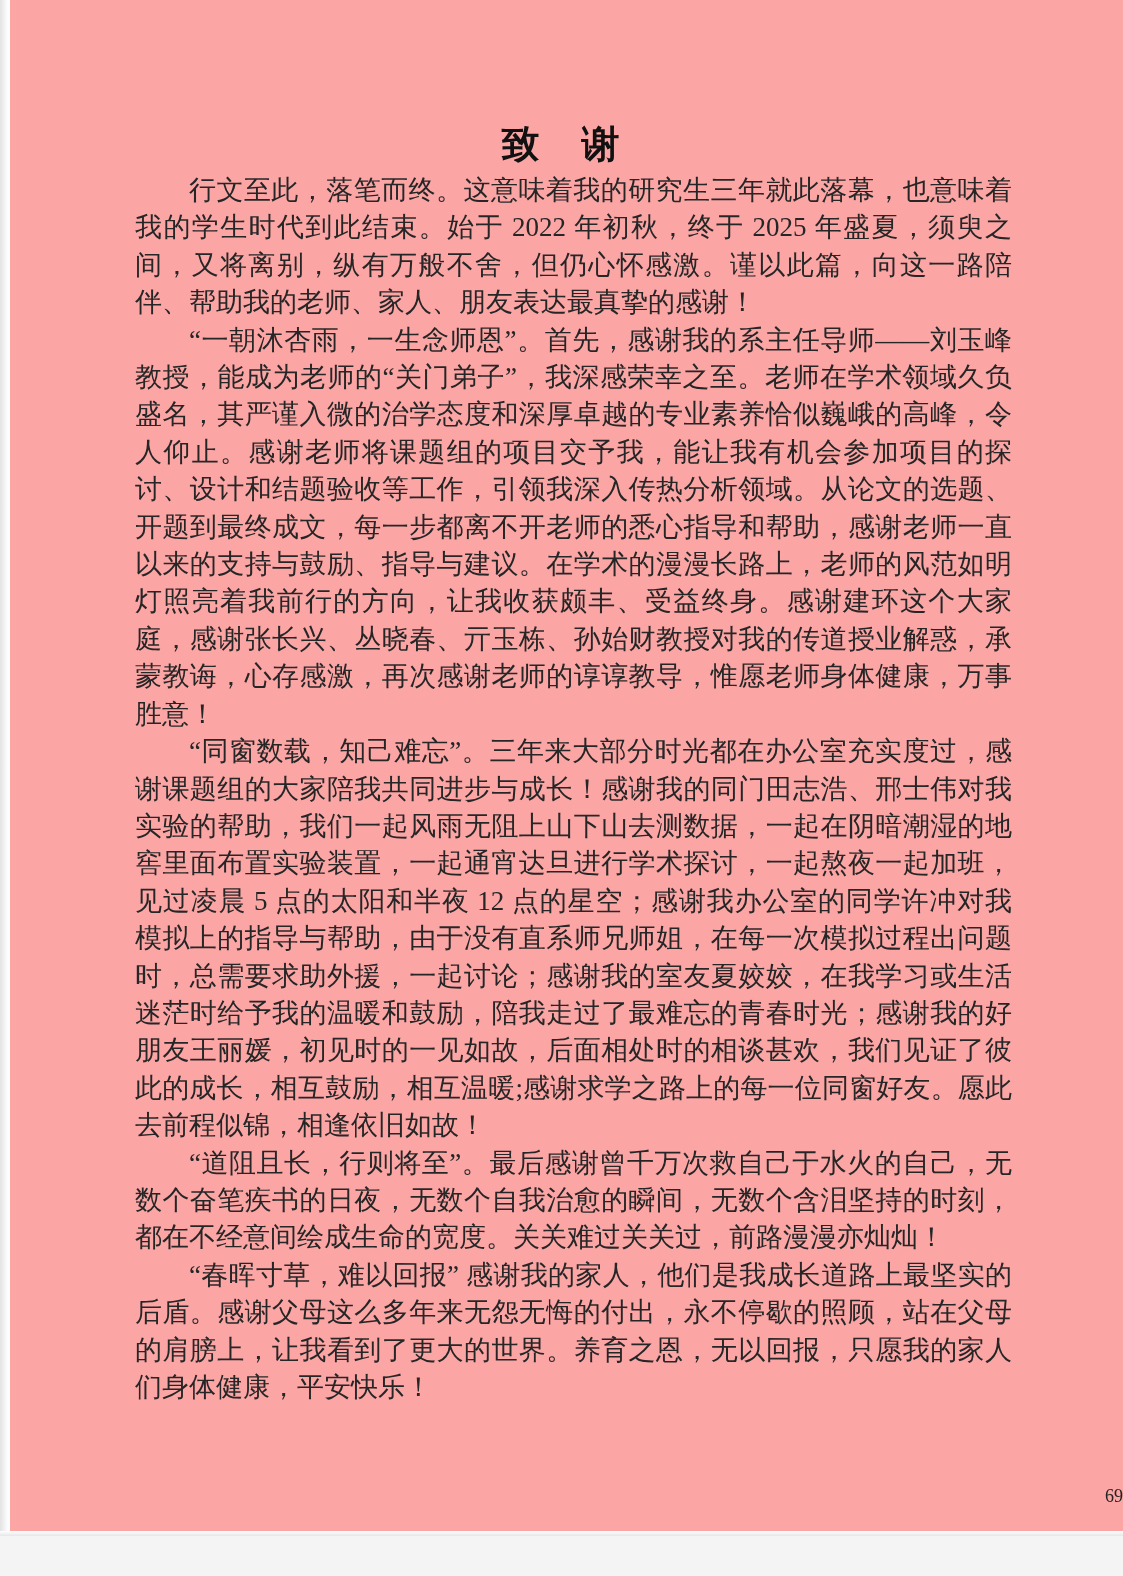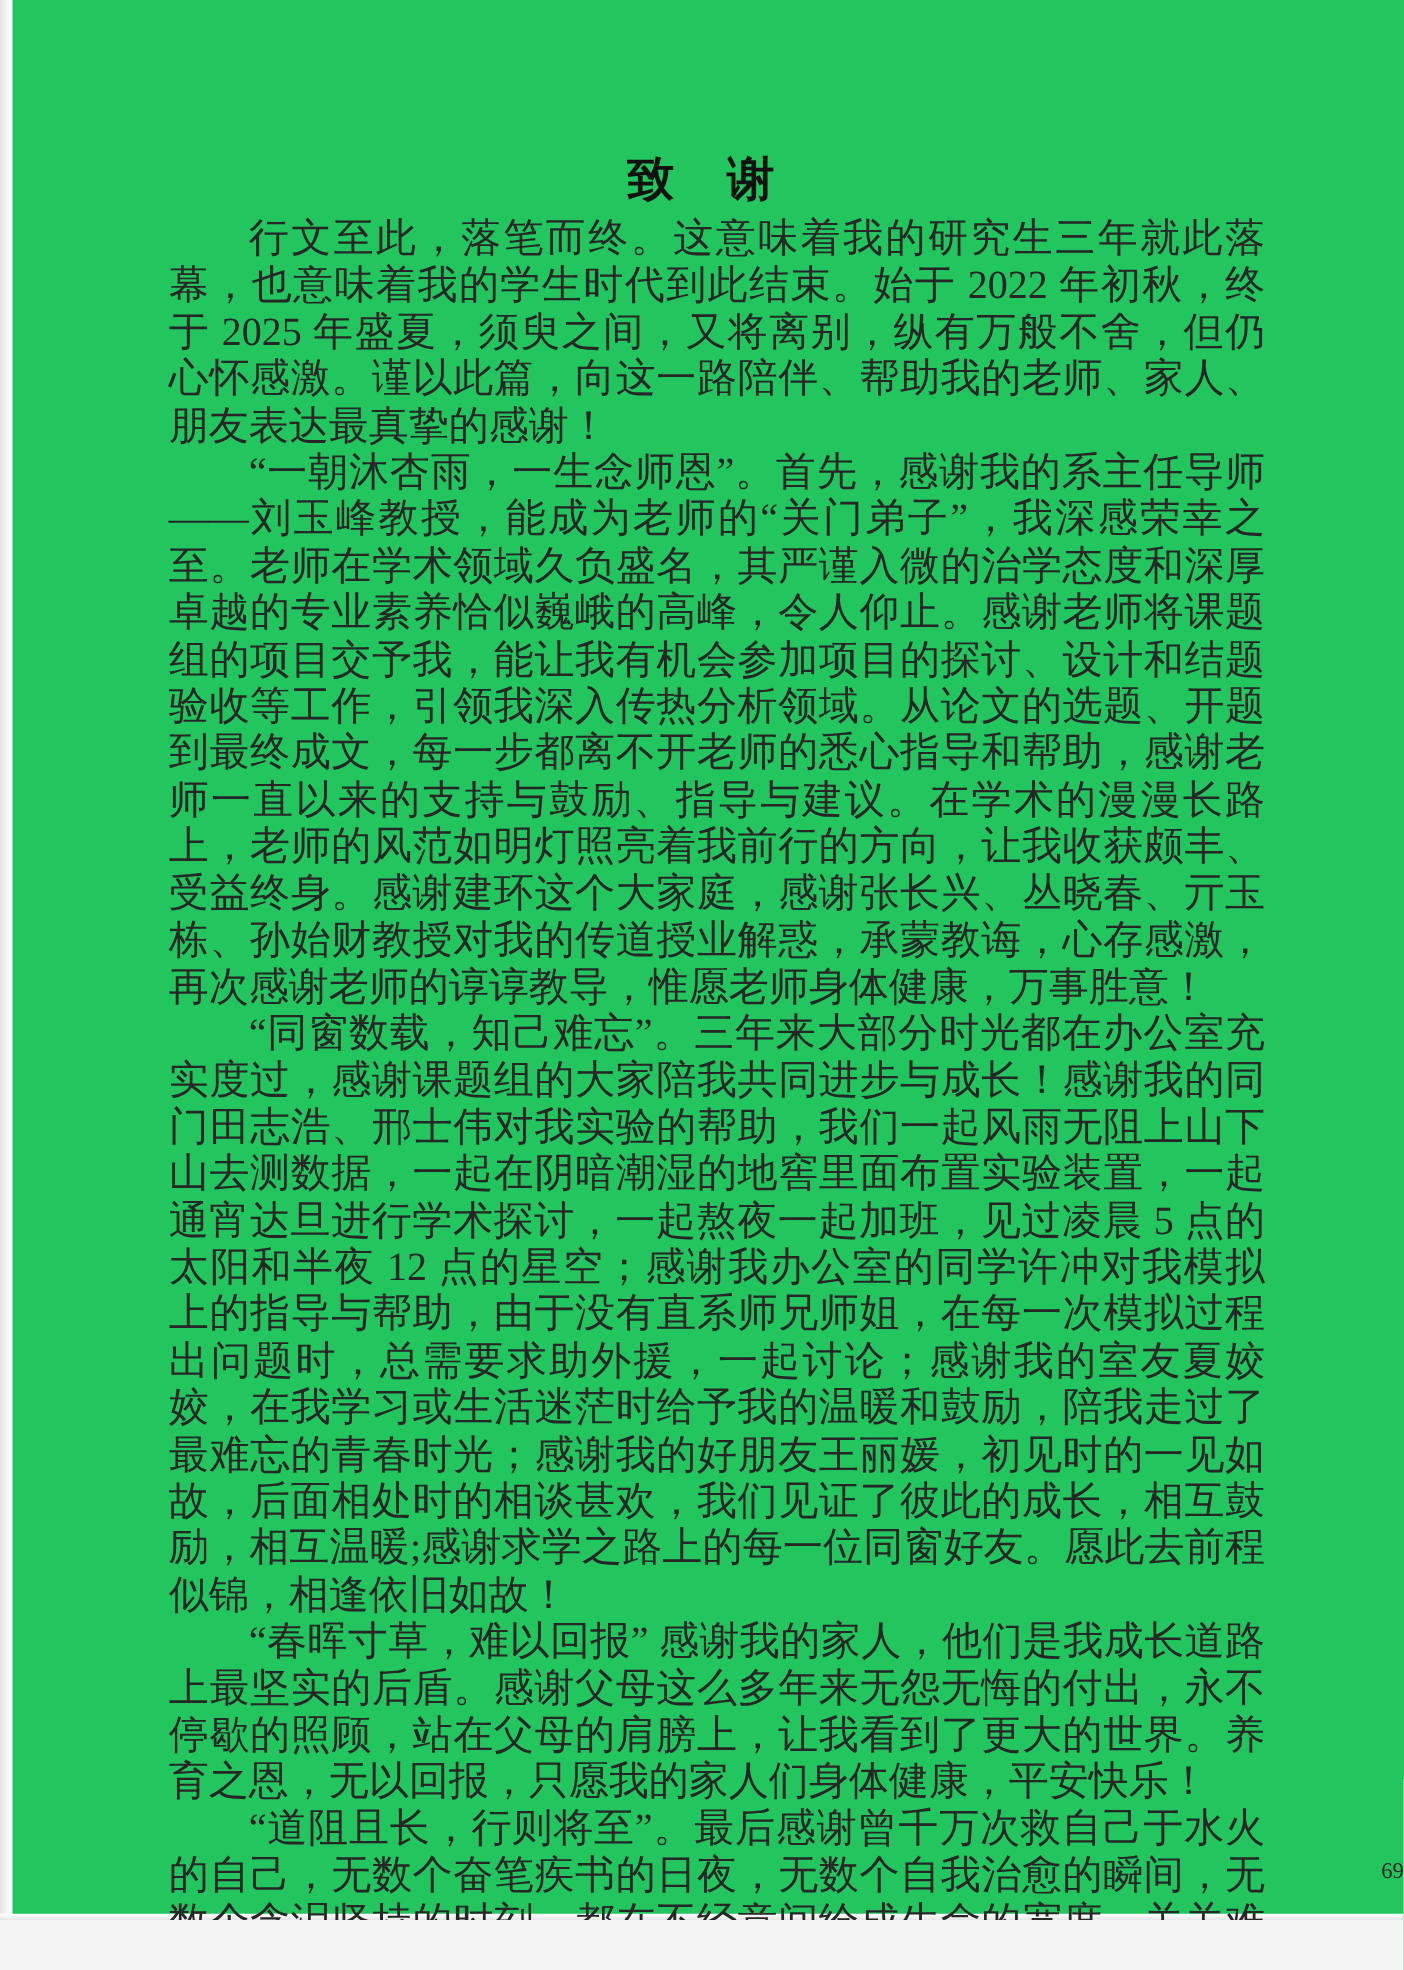--- a/index.html
+++ b/index.html
@@ -5,21 +5,21 @@
   html, body {
     margin: 0;
     padding: 0;
     background: #f4f4f4;
   }
   .page {
     position: relative;
     width: 1123px;
     height: 1536px;
     margin: 0 auto;
-    background: #22c55e;
+    background: #fca5a5;
     overflow: hidden;
     font-family: "Liberation Serif", "DejaVu Serif", serif;
     color: #1e1e1e;
   }
   
   .edge-left {
     position: absolute;
     left: 0; top: 0; bottom: 0;
     width: 10px;
     background: linear-gradient(to right, #e3e3e3, #fbfbfb 70%, #ffffff);
@@ -48,21 +48,21 @@
     top: 172px;
     left: 135px;
     width: 877px;
   }
   .doc-body p {
     margin: 0;
     padding: 0;
     text-indent: 2em;
     text-align: justify;
     text-justify: inter-ideograph;
-    font-size: 32px;
+    font-size: 27px;
     line-height: 37.4px;
     color: #262626;
   }
   .page-number {
     position: absolute;
     top: 1486px;
     left: 0;
     width: 100%;
     text-align: right;
     font-size: 18px;
@@ -75,18 +75,18 @@
 <div class="page">
   <div class="edge-left"></div>
   <div class="edge-bottom"></div>
 
   <div class="doc-title">致　谢</div>
 
   <div class="doc-body">
     <p>行文至此，落笔而终。这意味着我的研究生三年就此落幕，也意味着我的学生时代到此结束。始于 2022 年初秋，终于 2025 年盛夏，须臾之间，又将离别，纵有万般不舍，但仍心怀感激。谨以此篇，向这一路陪伴、帮助我的老师、家人、朋友表达最真挚的感谢！</p>
     <p>“一朝沐杏雨，一生念师恩”。首先，感谢我的系主任导师——刘玉峰教授，能成为老师的“关门弟子”，我深感荣幸之至。老师在学术领域久负盛名，其严谨入微的治学态度和深厚卓越的专业素养恰似巍峨的高峰，令人仰止。感谢老师将课题组的项目交予我，能让我有机会参加项目的探讨、设计和结题验收等工作，引领我深入传热分析领域。从论文的选题、开题到最终成文，每一步都离不开老师的悉心指导和帮助，感谢老师一直以来的支持与鼓励、指导与建议。在学术的漫漫长路上，老师的风范如明灯照亮着我前行的方向，让我收获颇丰、受益终身。感谢建环这个大家庭，感谢张长兴、丛晓春、亓玉栋、孙始财教授对我的传道授业解惑，承蒙教诲，心存感激，再次感谢老师的谆谆教导，惟愿老师身体健康，万事胜意！</p>
     <p>“同窗数载，知己难忘”。三年来大部分时光都在办公室充实度过，感谢课题组的大家陪我共同进步与成长！感谢我的同门田志浩、邢士伟对我实验的帮助，我们一起风雨无阻上山下山去测数据，一起在阴暗潮湿的地窖里面布置实验装置，一起通宵达旦进行学术探讨，一起熬夜一起加班，见过凌晨 5 点的太阳和半夜 12 点的星空；感谢我办公室的同学许冲对我模拟上的指导与帮助，由于没有直系师兄师姐，在每一次模拟过程出问题时，总需要求助外援，一起讨论；感谢我的室友夏姣姣，在我学习或生活迷茫时给予我的温暖和鼓励，陪我走过了最难忘的青春时光；感谢我的好朋友王丽媛，初见时的一见如故，后面相处时的相谈甚欢，我们见证了彼此的成长，相互鼓励，相互温暖;感谢求学之路上的每一位同窗好友。愿此去前程似锦，相逢依旧如故！</p>
+    <p>“道阻且长，行则将至”。最后感谢曾千万次救自己于水火的自己，无数个奋笔疾书的日夜，无数个自我治愈的瞬间，无数个含泪坚持的时刻，都在不经意间绘成生命的宽度。关关难过关关过，前路漫漫亦灿灿！</p>
     <p>“春晖寸草，难以回报” 感谢我的家人，他们是我成长道路上最坚实的后盾。感谢父母这么多年来无怨无悔的付出，永不停歇的照顾，站在父母的肩膀上，让我看到了更大的世界。养育之恩，无以回报，只愿我的家人们身体健康，平安快乐！</p>
-    <p>“道阻且长，行则将至”。最后感谢曾千万次救自己于水火的自己，无数个奋笔疾书的日夜，无数个自我治愈的瞬间，无数个含泪坚持的时刻，都在不经意间绘成生命的宽度。关关难过关关过，前路漫漫亦灿灿！</p>
   </div>
 
   <div class="page-number">69</div>
 </div>
 
 </body></html>

